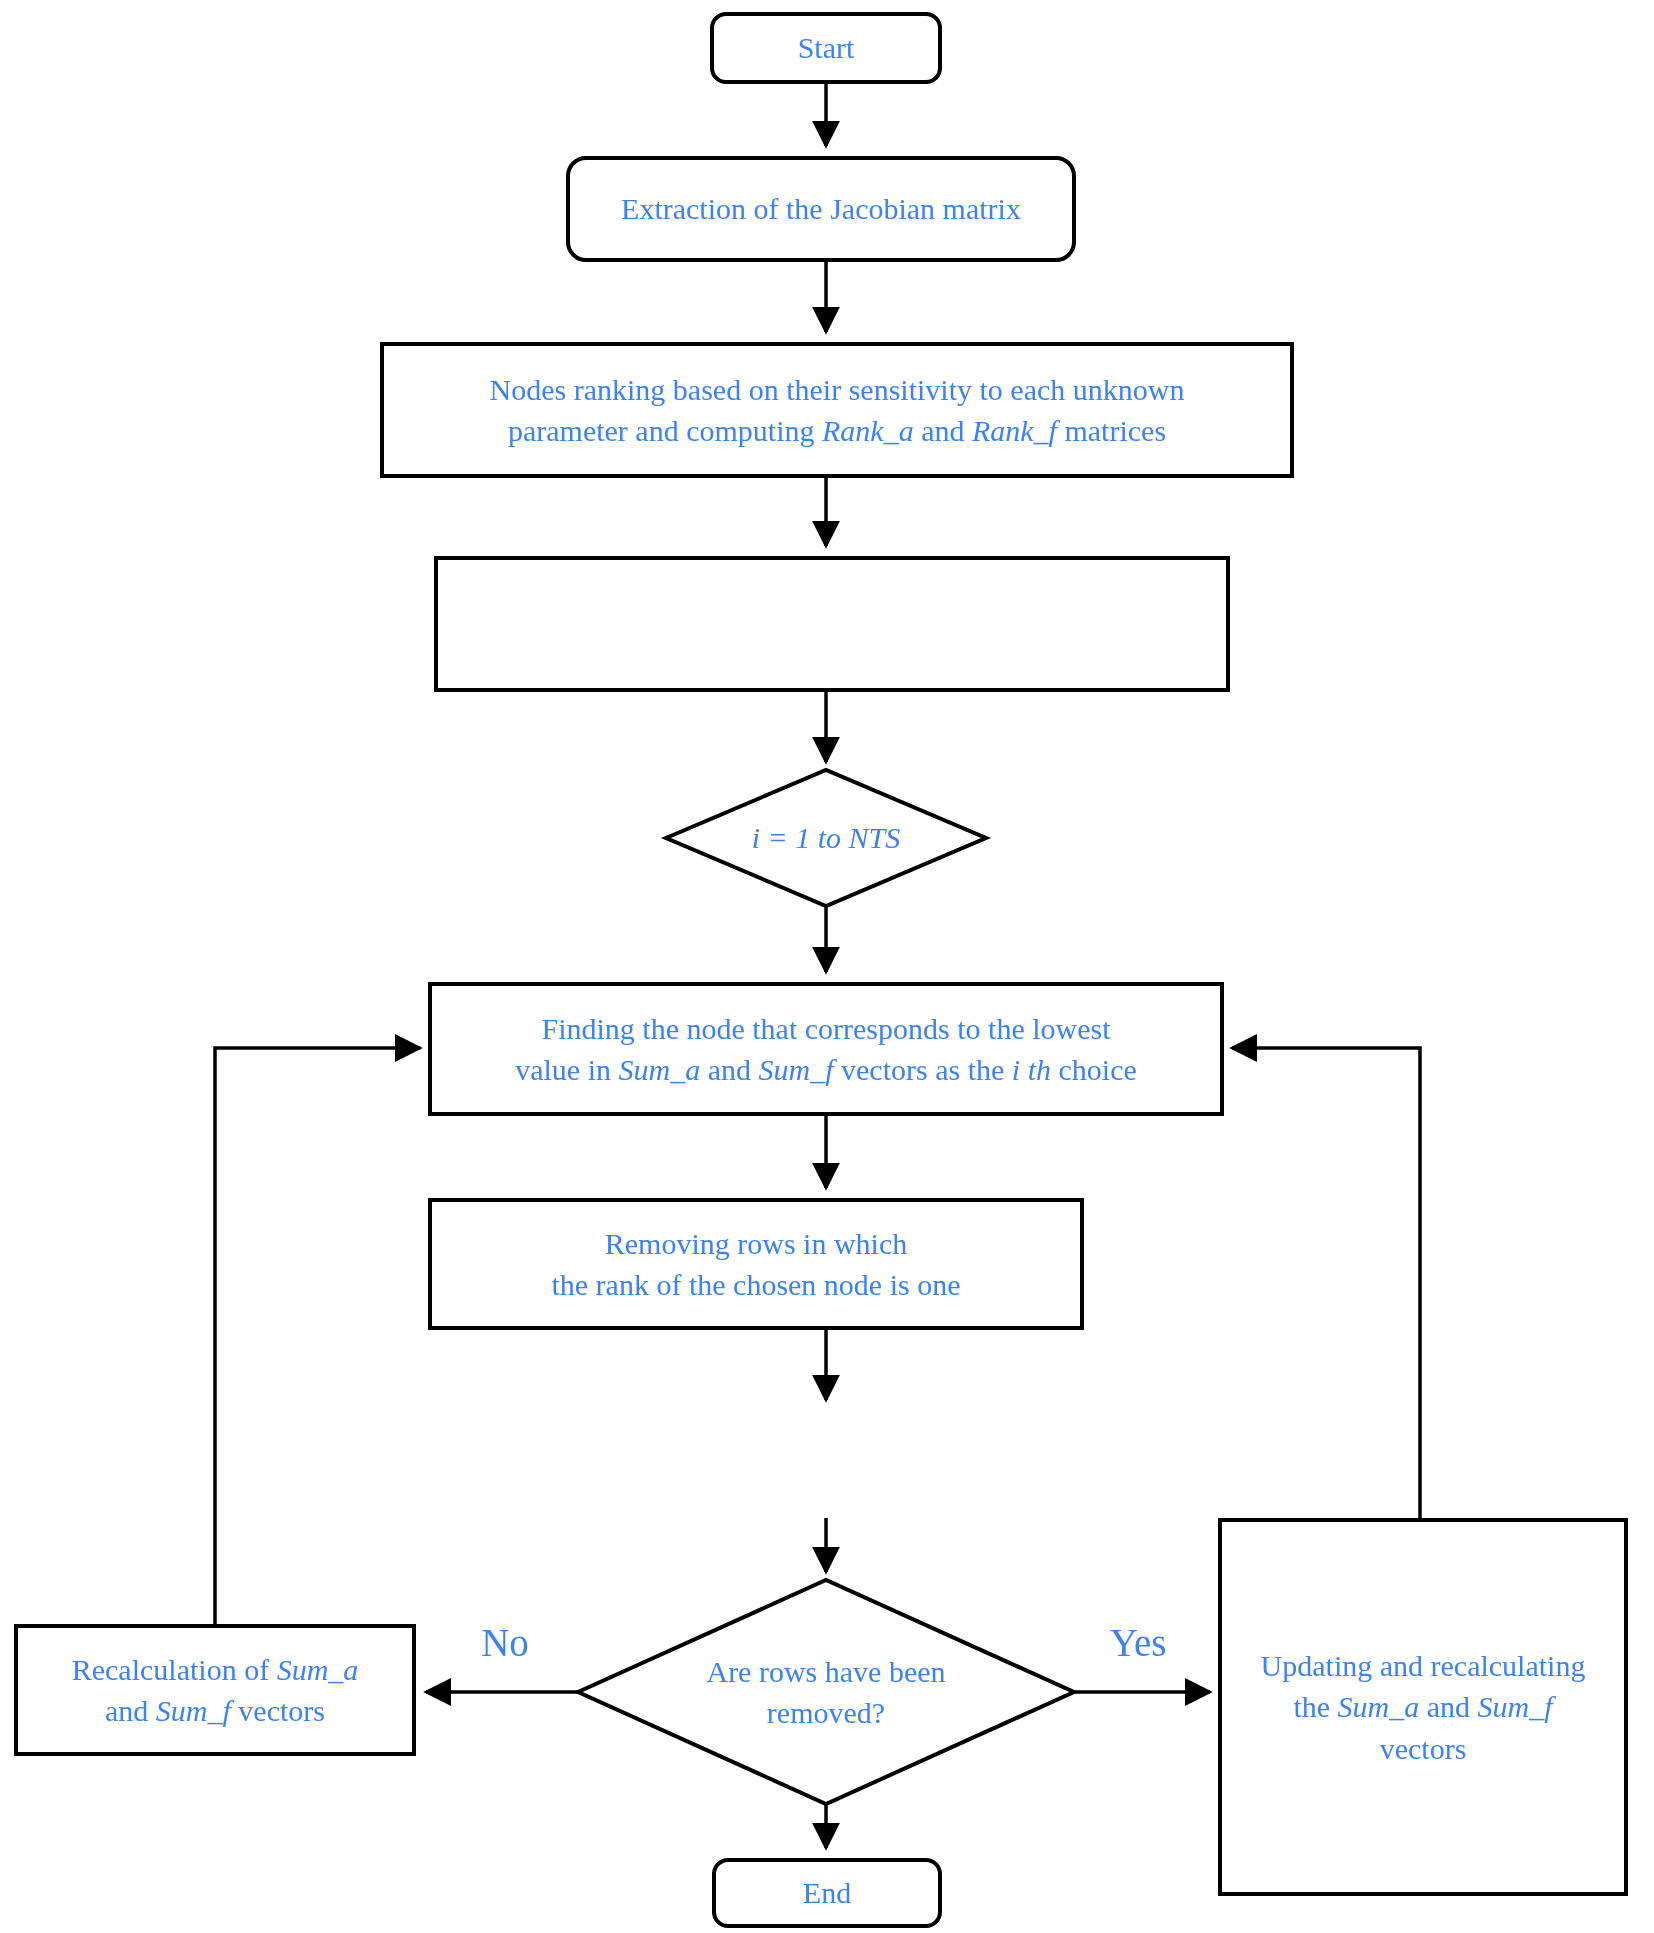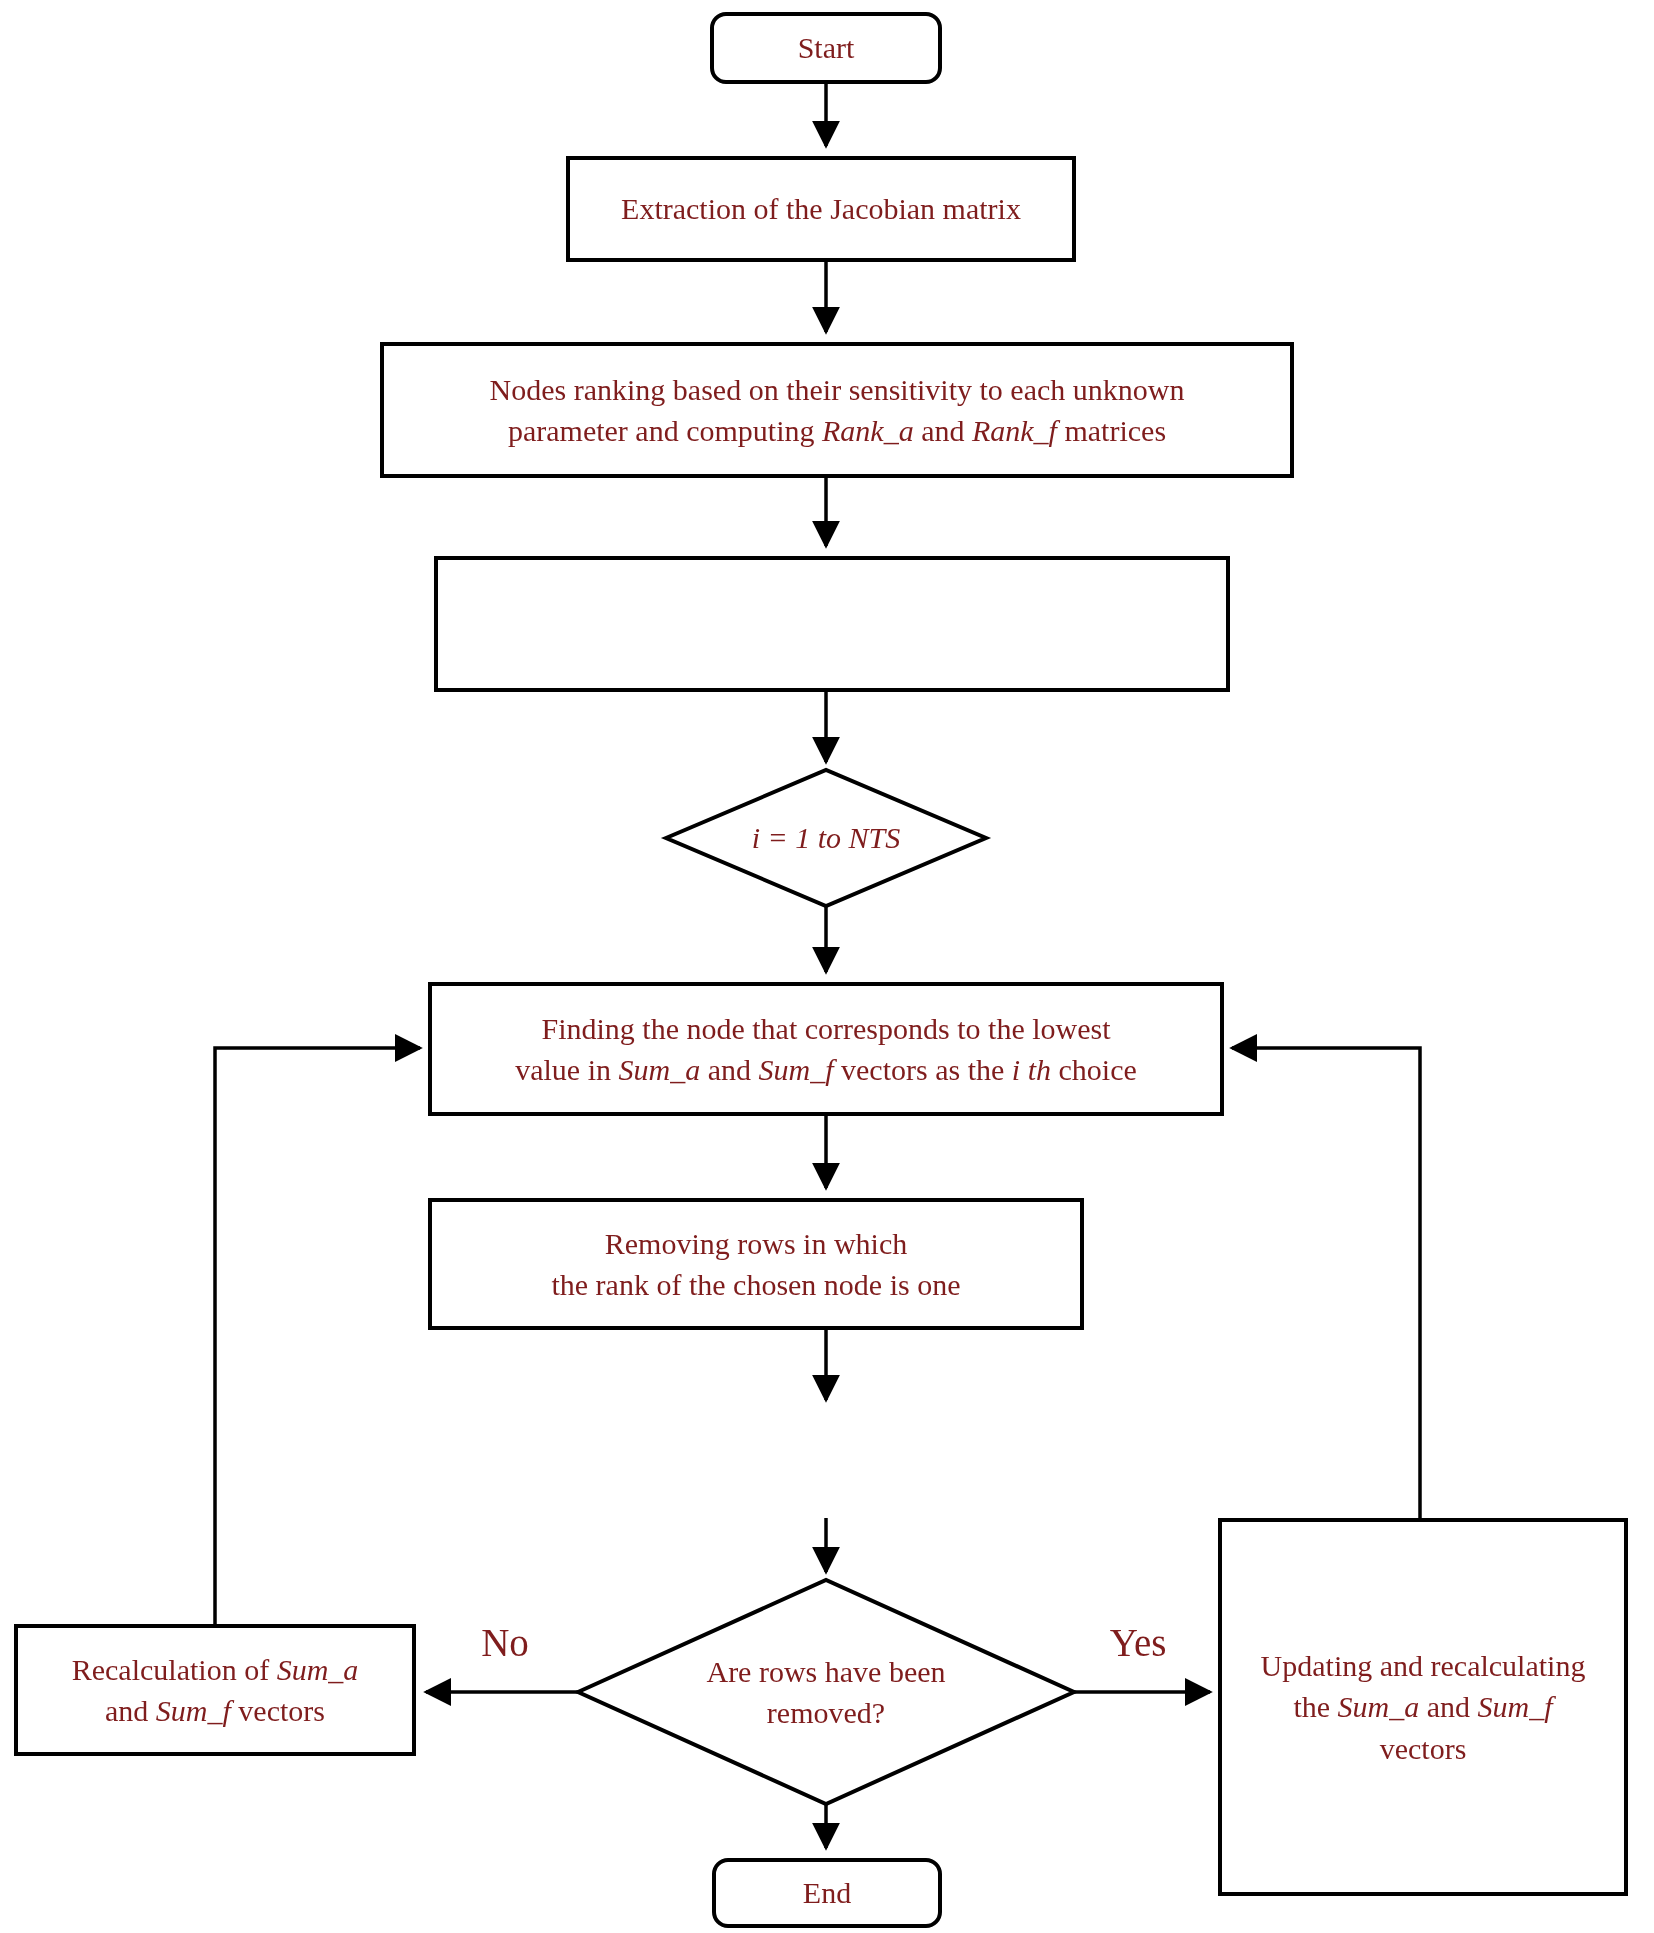--- a/index.html
+++ b/index.html
@@ -1,21 +1,21 @@
 <!DOCTYPE html>
 <html><head>
 <meta charset="utf-8">
 <style>
   html,body{margin:0;padding:0;background:#fff;}
   #canvas{
     position:relative;
     width:1654px;height:1933px;
     background:#fff;
     font-family:"Liberation Serif", serif;
-    color:#7f1d1d;
+    color:#3b82f6;
   }
   #wires{position:absolute;left:0;top:0;width:1654px;height:1933px;}
   .box{
     position:absolute;
     background:#fff;
     border:4px solid #000;
     display:flex;
     flex-direction:column;
     align-items:center;
     justify-content:center;
@@ -73,21 +73,21 @@
     <polyline points="1420,1518 1420,1048 1232,1048" fill="none" stroke="#000" stroke-width="3.5" marker-end="url(#arrow)"></polyline>
 
     <polygon points="666,838 826,770 986,838 826,906" fill="#fff" stroke="#000" stroke-width="4"></polygon>
     <polygon points="578,1692 826,1580 1074,1692 826,1804" fill="#fff" stroke="#000" stroke-width="4"></polygon>
   </svg>
 
   <div class="box terminal" style="left:710px;top:12px;width:232px;height:72px;">
     <div>Start</div>
   </div>
 
-  <div class="box" style="left:566px;top:156px;width:510px;height:106px;">
+  <div class="box" style="left:566px;top:156px;width:510px;height:106px;border-radius:20px;">
     <div>Extraction of the Jacobian matrix</div>
   </div>
 
   <div class="box" style="left:380px;top:342px;width:914px;height:136px;">
     <div>Nodes ranking based on their sensitivity to each unknown</div>
     <div><span>parameter and computing </span><span class="m">Rank_a</span><span> and </span><span class="m">Rank_f</span><span>  matrices</span></div>
   </div>
 
   <div class="box" style="left:434px;top:556px;width:796px;height:136px;">
   </div>

